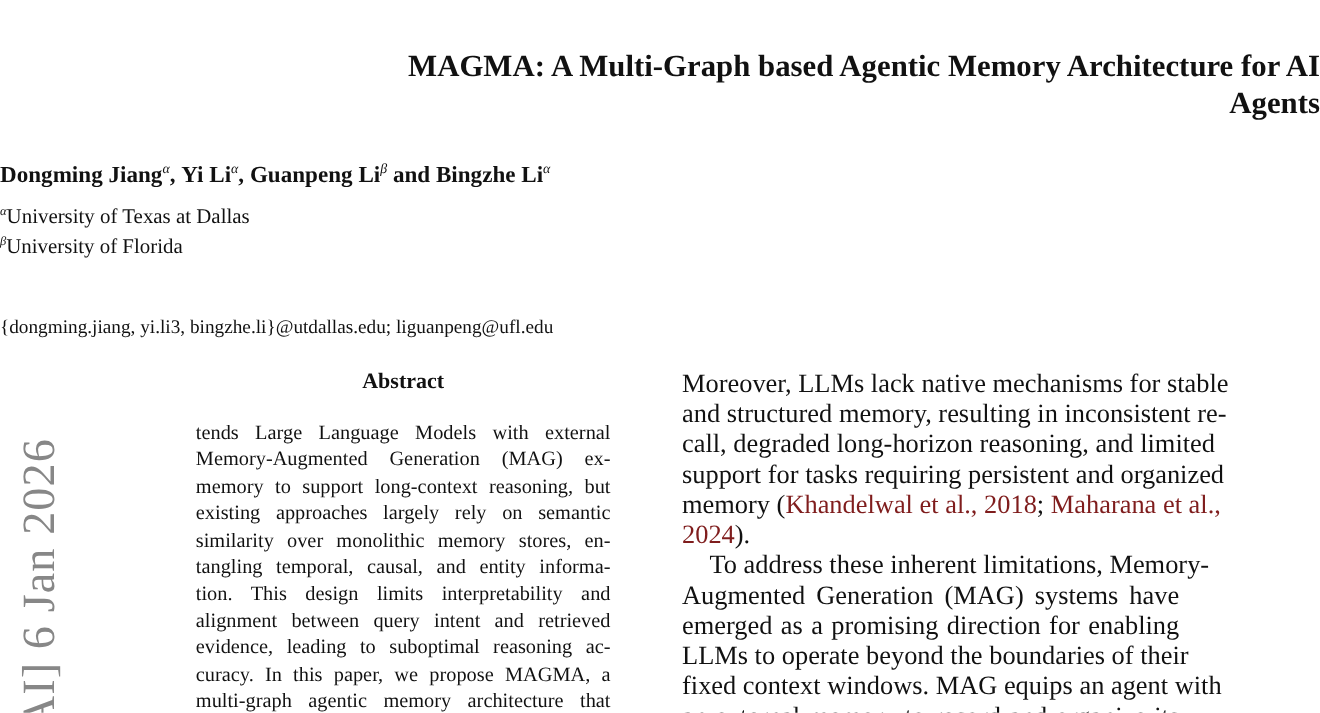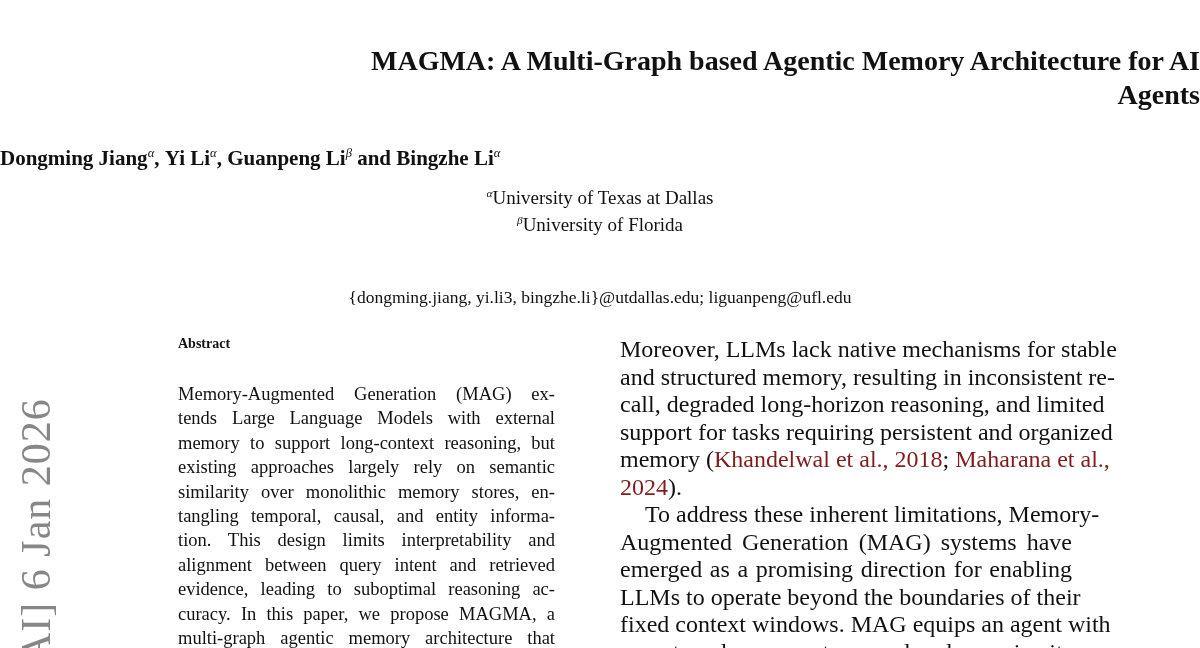--- a/index.html
+++ b/index.html
@@ -40,31 +40,30 @@
   }
   .authors sup, .affils sup {
     font-weight: normal;
     font-style: italic;
     font-size: 0.60em;
     vertical-align: super;
     line-height: 0;
   }
   .affils {
     position: absolute; left: 0; right: 0; top: 184px;
-    text-align: center;
     font-size: 19px;
     line-height: 27px;
   }
   .affils .email-line { font-size: 17.5px; margin-top: 46px; }
 
   
   .abstract-heading {
     position: absolute; left: 178px; top: 336px; width: 377px;
-    text-align: left;
-    font-size: 14px; font-weight: bold;
+    text-align: center;
+    font-size: 20px; font-weight: bold;
   }
   .abstract-body {
     position: absolute; left: 178px; top: 382px; width: 377px;
     font-size: 18.5px;
     line-height: 24.4px;
   }
 
   
   .right-col {
     position: absolute; left: 620px; top: 336px; width: 452px;
@@ -102,22 +101,22 @@
 <div class="authors"><span>Dongming Jiang</span><sup>α</sup><span>, </span><span>Yi Li</span><sup>α</sup><span>, </span><span>Guanpeng Li</span><sup>β</sup><span> and </span><span>Bingzhe Li</span><sup>α</sup></div>
 
 <div class="affils">
   <div><sup>α</sup><span>University of Texas at Dallas</span></div>
   <div><sup>β</sup><span>University of Florida</span></div>
   <div class="email-line">{dongming.jiang, yi.li3, bingzhe.li}@utdallas.edu; liguanpeng@ufl.edu</div>
 </div>
 
 <div class="abstract-heading">Abstract</div>
 <div class="abstract-body lines">
+    <div class="line">tends Large Language Models with external</div>
     <div class="line">Memory-Augmented Generation (MAG) ex-</div>
-    <div class="line">tends Large Language Models with external</div>
     <div class="line">memory to support long-context reasoning, but</div>
     <div class="line">existing approaches largely rely on semantic</div>
     <div class="line">similarity over monolithic memory stores, en-</div>
     <div class="line">tangling temporal, causal, and entity informa-</div>
     <div class="line">tion.  This design limits interpretability and</div>
     <div class="line">alignment between query intent and retrieved</div>
     <div class="line">evidence, leading to suboptimal reasoning ac-</div>
     <div class="line">curacy. In this paper, we propose MAGMA, a</div>
     <div class="line">multi-graph agentic memory architecture that</div>
   </div>

